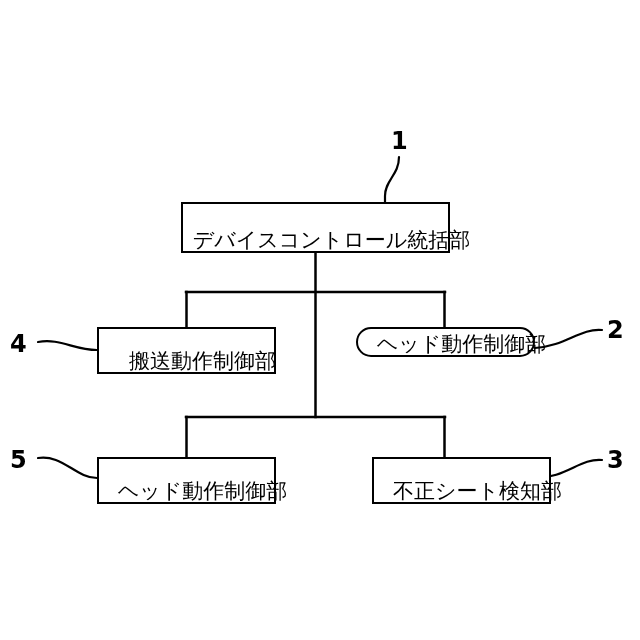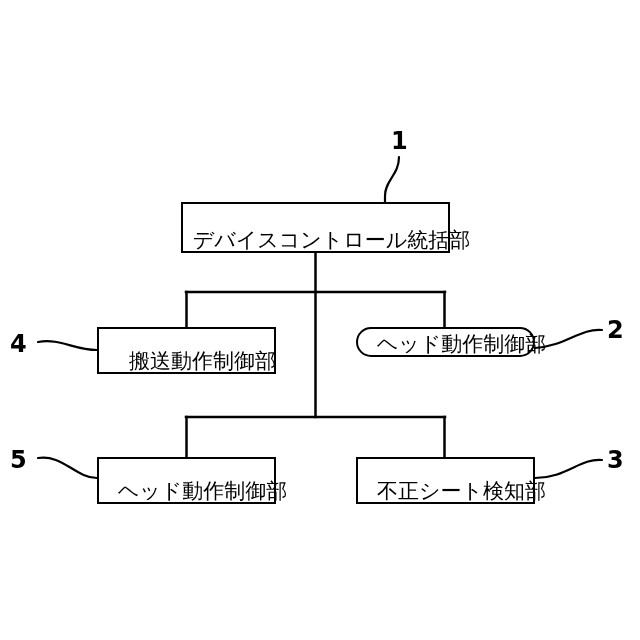--- a/index.html
+++ b/index.html
@@ -48,21 +48,21 @@
     font-size: 24px;
     font-weight: 700;
     color: #000000;
     line-height: 1;
   }
   
   #box-root      { left: 181px; top: 202px; width: 269px; height: 51px; }
   #box-job       { left:  97px; top: 327px; width: 179px; height: 47px; }
   #box-head      { left: 356px; top: 327px; width: 179px; height: 30px; border-radius: 23px; }
   #box-conveyor  { left:  97px; top: 457px; width: 179px; height: 47px; }
-  #box-sheet     { left: 356px; top: 457px; width: 179px; height: 47px; }
+  #box-sheet     { left: 372px; top: 457px; width: 179px; height: 47px; }
   
   #ref-1 { left: 391px; top: 129px; }
   #ref-2 { left: 607px; top: 318px; }
   #ref-3 { left: 607px; top: 448px; }
   #ref-4 { left:  10px; top: 332px; }
   #ref-5 { left:  10px; top: 448px; }
 </style>
 </head>
 <body>
 

